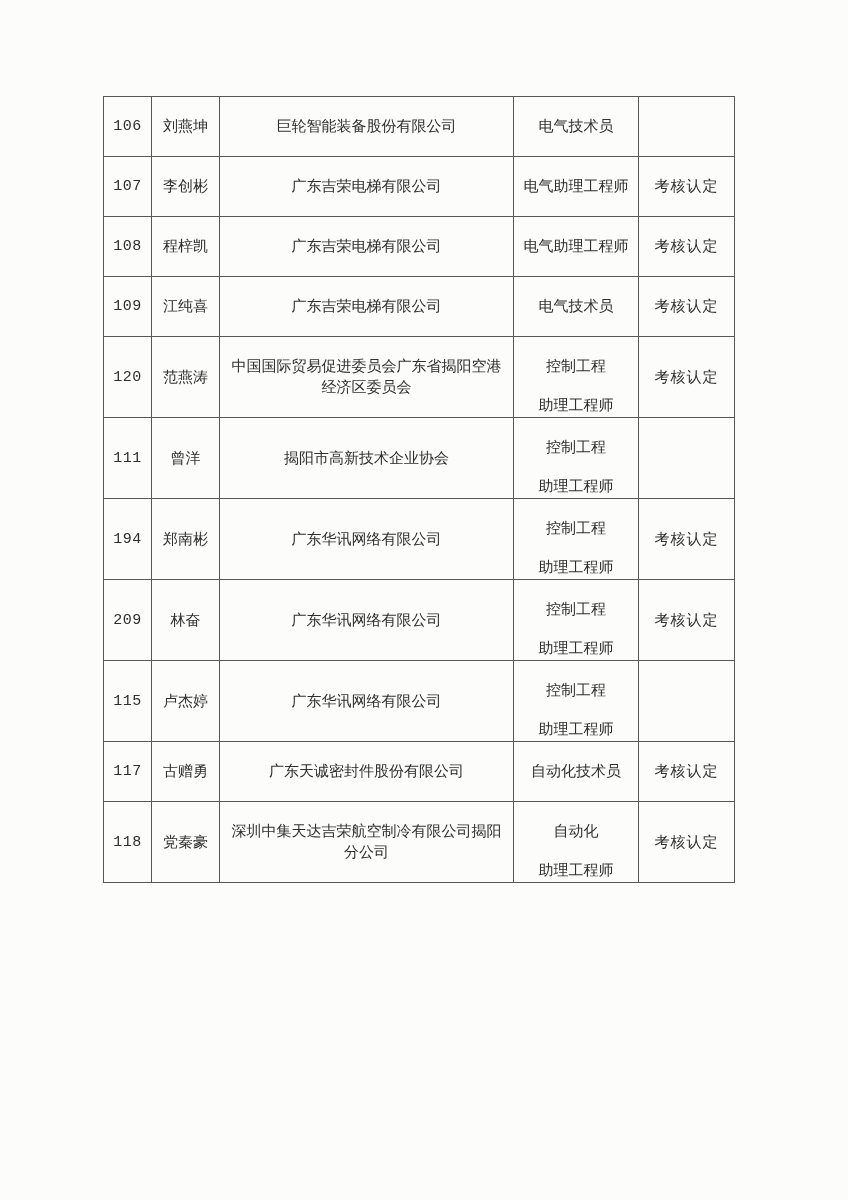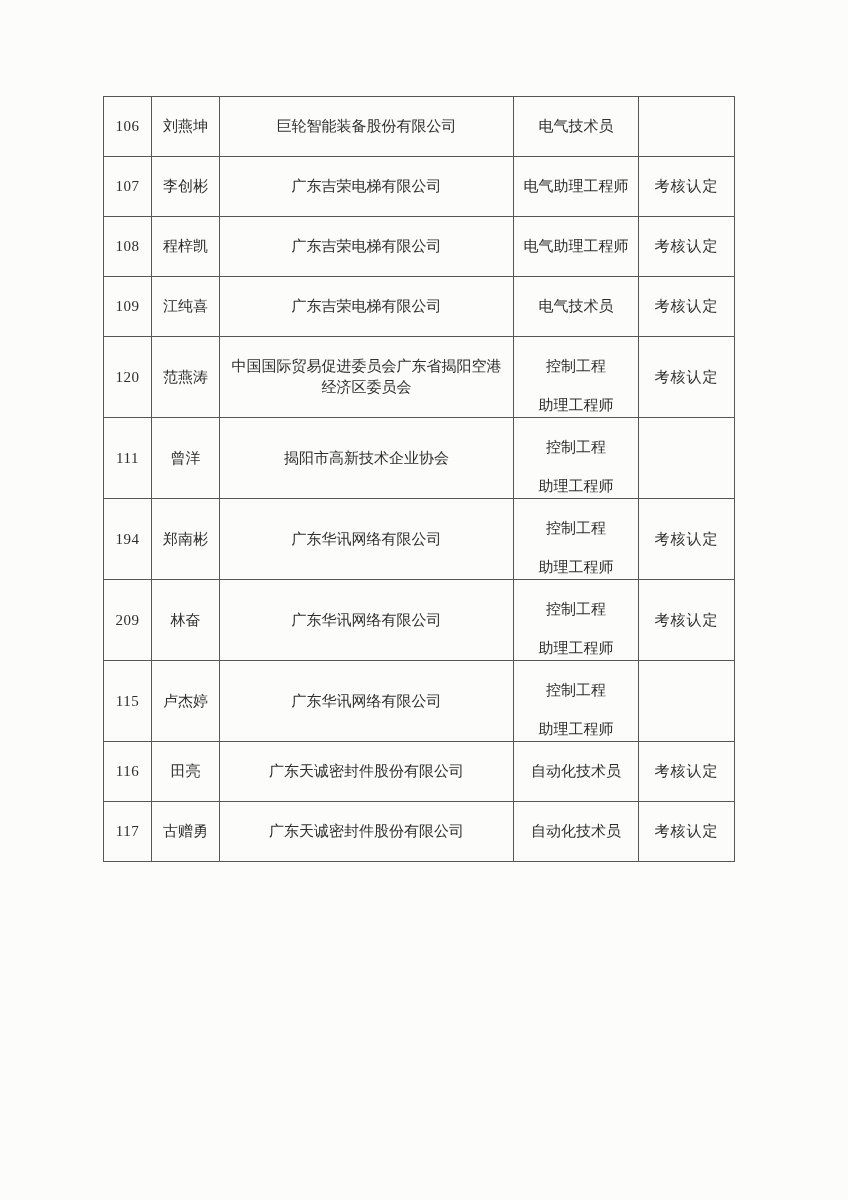--- a/index.html
+++ b/index.html
@@ -36,20 +36,21 @@
     vertical-align: middle;
     font-size: 15px;
     line-height: 21px;
     padding: 1px 6px;
     overflow: hidden;
     word-break: break-all;
   }
   td.c-no {
     font-size: 15px;
     letter-spacing: 0.5px;
+    font-family: Liberation Mono, monospace;
   }
   td.c-company {
     padding: 1px 14px;
   }
   td.c-title div {
     line-height: 21px;
     margin-top: 18px;
   }
   td.c-result {
     letter-spacing: 1px;
@@ -153,34 +154,34 @@
         <td class="c-no">115</td>
         <td class="c-name">卢杰婷</td>
         <td class="c-company">广东华讯网络有限公司</td>
         <td class="c-title">
           <div>控制工程</div>
           <div>助理工程师</div>
         </td>
         <td class="c-result"></td>
       </tr>
       <tr>
-        <td class="c-no">116</td>
-        <td class="c-name">田亮</td>
-        <td class="c-company">广东天诚密封件股份有限公司</td>
-        <td class="c-title">
-          <div>自动化技术员</div>
-          <div></div>
-        </td>
-        <td class="c-result">考核认定</td>
-      </tr>
-      <tr>
         <td class="c-no">117</td>
         <td class="c-name">古赠勇</td>
         <td class="c-company">广东天诚密封件股份有限公司</td>
         <td class="c-title">
           <div>自动化技术员</div>
           <div></div>
         </td>
         <td class="c-result">考核认定</td>
       </tr>
+      <tr>
+        <td class="c-no">118</td>
+        <td class="c-name">党秦豪</td>
+        <td class="c-company">深圳中集天达吉荣航空制冷有限公司揭阳分公司</td>
+        <td class="c-title">
+          <div>自动化</div>
+          <div>助理工程师</div>
+        </td>
+        <td class="c-result">考核认定</td>
+      </tr>
     </tbody>
   </table>
 </div>
 
 </body></html>

